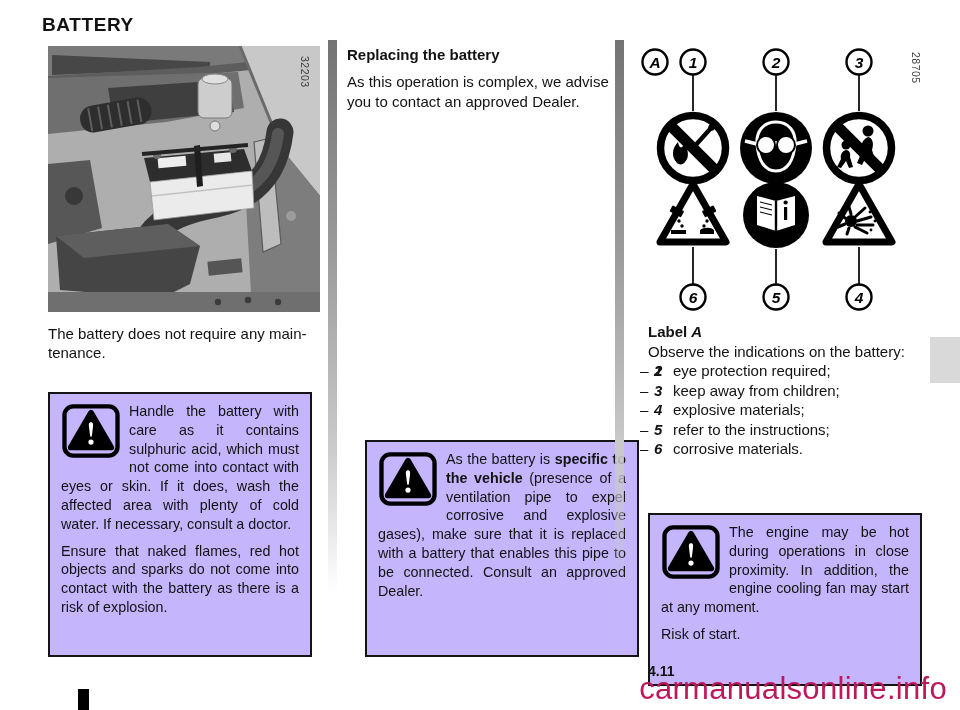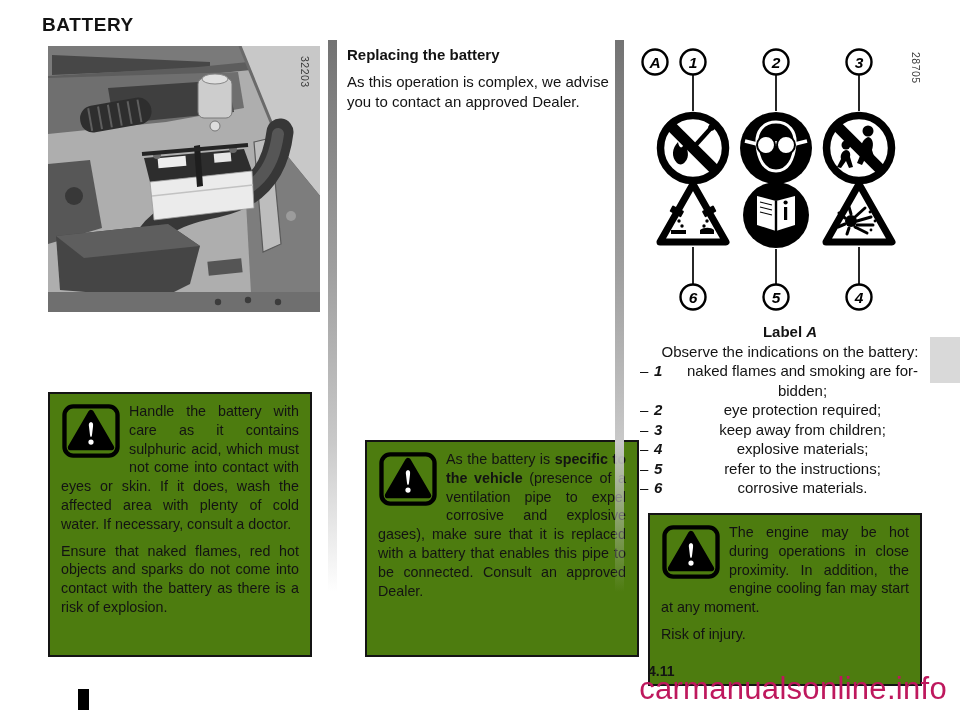--- a/index.html
+++ b/index.html
@@ -5,25 +5,25 @@
   html,body{margin:0;padding:0;background:#fff;}
   .page{position:relative;width:960px;height:710px;background:#ffffff;overflow:hidden;
         font-family:"Liberation Sans","DejaVu Sans",sans-serif;color:#131313;}
   .title{position:absolute;left:42px;top:14px;font-size:19px;font-weight:bold;letter-spacing:.6px;}
   .photo{position:absolute;left:48px;top:46px;width:272px;height:266px;}
   .caption{position:absolute;left:48px;top:324px;width:278px;font-size:15px;line-height:19px;white-space:pre-line;}
   .vdiv{position:absolute;top:40px;width:9px;height:575px;
         background:linear-gradient(to bottom,#737373 0%,#9f9f9f 40%,#c9c9c9 70%,rgba(255,255,255,0) 96%);}
   .mid-head{position:absolute;left:347px;top:46px;width:280px;font-size:15px;font-weight:bold;}
   .mid-body{position:absolute;left:347px;top:72px;width:284px;font-size:15px;line-height:19.5px;}
-  .warnbox{position:absolute;background:#4d7c0f;border:2px solid #141414;box-sizing:border-box;padding:8px 11px;}
+  .warnbox{position:absolute;background:#c4b5fd;border:2px solid #141414;box-sizing:border-box;padding:8px 11px;}
   .warnbox p{margin:0 0 8px;font-size:14.3px;line-height:18.8px;text-align:justify;}
   .warnbox p b{font-weight:bold;}
   .wicon{float:left;margin:2px 9px 10px 1px;}
-  .label-block{position:absolute;left:640px;top:322px;width:292px;font-size:15px;line-height:19.5px;text-align:center;}
+  .label-block{position:absolute;left:640px;top:322px;width:292px;font-size:15px;line-height:19.5px;}
   .label-h{font-weight:bold;margin-left:8px;}
   .label-h .it{font-style:italic;}
   .intro{margin-left:8px;}
   .li{position:relative;padding-left:33px;}
   .li .dash{position:absolute;left:0;}
   .li .num{position:absolute;left:14px;font-weight:bold;font-style:italic;}
   .li .txt{white-space:pre-line;}
   .diagram{position:absolute;left:635px;top:45px;}
   .callout circle{fill:#fff;stroke:#000;stroke-width:2.4;}
   .callout text{font-size:15.5px;font-weight:bold;font-style:italic;fill:#000;text-anchor:middle;}
@@ -89,20 +89,22 @@
       <rect x="0" y="246" width="272" height="20" fill="#6f6f6f"></rect>
       <circle cx="170" cy="256" r="3.2" fill="#3c3c3c"></circle>
       <circle cx="200" cy="254" r="3.2" fill="#3c3c3c"></circle>
       <circle cx="230" cy="256" r="3.2" fill="#3c3c3c"></circle>
       <rect x="160" y="214" width="34" height="14" fill="#555555" transform="rotate(-6 177 221)"></rect>
       <circle cx="243" cy="170" r="5" fill="#9c9c9c"></circle>
       <text class="figtext" transform="translate(253,10) rotate(90)" font-size="11" fill="#2f2f2f">32203</text>
     </svg>
   </div>
 
+  <div class="caption">The battery does not require any main-
+tenance.</div>
 
   <div class="warnbox" style="left:48px;top:392px;width:264px;height:265px;">
     <svg class="wicon" width="58" height="54" viewBox="0 0 60 56">
       <rect x="2.5" y="2.5" width="55" height="51" rx="9" fill="none" stroke="#000" stroke-width="4.5"></rect>
       <path d="M30,9 L51,45 L9,45 Z" fill="#000" stroke="#000" stroke-width="6" stroke-linejoin="round"></path>
       <path d="M30,19 c2.5,0 2.3,2.7 2.1,4.3 l-1,8.4 c-0.2,1.7 -0.5,2.4 -1.1,2.4 c-0.6,0 -0.9,-0.7 -1.1,-2.4 l-1,-8.4 c-0.2,-1.6 -0.4,-4.3 2.1,-4.3 z" fill="#fff"></path>
       <circle cx="30" cy="39.5" r="2.7" fill="#fff"></circle>
     </svg>
     <p>Handle the battery with care as it contains sulphuric acid, which must not come into contact with eyes or skin. If it does, wash the affected area with plenty of cold water. If necessary, consult a doctor.</p>
     <p>Ensure that naked flames, red hot objects and sparks do not come into contact with the battery as there is a risk of explosion.</p>
@@ -240,38 +242,37 @@
         <circle r="12.5"></circle>
         <text y="5.5">4</text>
       </g>
 
     <text class="figtext" transform="translate(277,7) rotate(90)">28705</text>
   </svg>
 
   <div class="label-block">
     <div class="label-h"><span>Label </span><span class="it">A</span></div>
     <div class="intro">Observe the indications on the battery:</div>
-    <div class="li"><span class="dash">–</span><span class="num">1</span><span class="txt">naked flames and smoking are for-
-bidden;</span></div>
+    <div class="li"><span class="dash">–</span><span class="num">1</span></div>
     <div class="li"><span class="dash">–</span><span class="num">2</span><span class="txt">eye protection required;</span></div>
     <div class="li"><span class="dash">–</span><span class="num">3</span><span class="txt">keep away from children;</span></div>
     <div class="li"><span class="dash">–</span><span class="num">4</span><span class="txt">explosive materials;</span></div>
     <div class="li"><span class="dash">–</span><span class="num">5</span><span class="txt">refer to the instructions;</span></div>
     <div class="li"><span class="dash">–</span><span class="num">6</span><span class="txt">corrosive materials.</span></div>
   </div>
 
   <div class="warnbox" style="left:648px;top:513px;width:274px;height:173px;">
     <svg class="wicon" width="58" height="54" viewBox="0 0 60 56">
       <rect x="2.5" y="2.5" width="55" height="51" rx="9" fill="none" stroke="#000" stroke-width="4.5"></rect>
       <path d="M30,9 L51,45 L9,45 Z" fill="#000" stroke="#000" stroke-width="6" stroke-linejoin="round"></path>
       <path d="M30,19 c2.5,0 2.3,2.7 2.1,4.3 l-1,8.4 c-0.2,1.7 -0.5,2.4 -1.1,2.4 c-0.6,0 -0.9,-0.7 -1.1,-2.4 l-1,-8.4 c-0.2,-1.6 -0.4,-4.3 2.1,-4.3 z" fill="#fff"></path>
       <circle cx="30" cy="39.5" r="2.7" fill="#fff"></circle>
     </svg>
     <p>The engine may be hot during operations in close proximity. In addition, the engine cooling fan may start at any moment.</p>
-    <p>Risk of injury.</p>
+    <p>Risk of start.</p>
   </div>
 
   <div class="side-tab"></div>
   <div class="pagenum">4.11</div>
   <div class="watermark">carmanualsonline.info</div>
   <div class="print-mark"></div>
 
 </div>
 
 </body></html>

